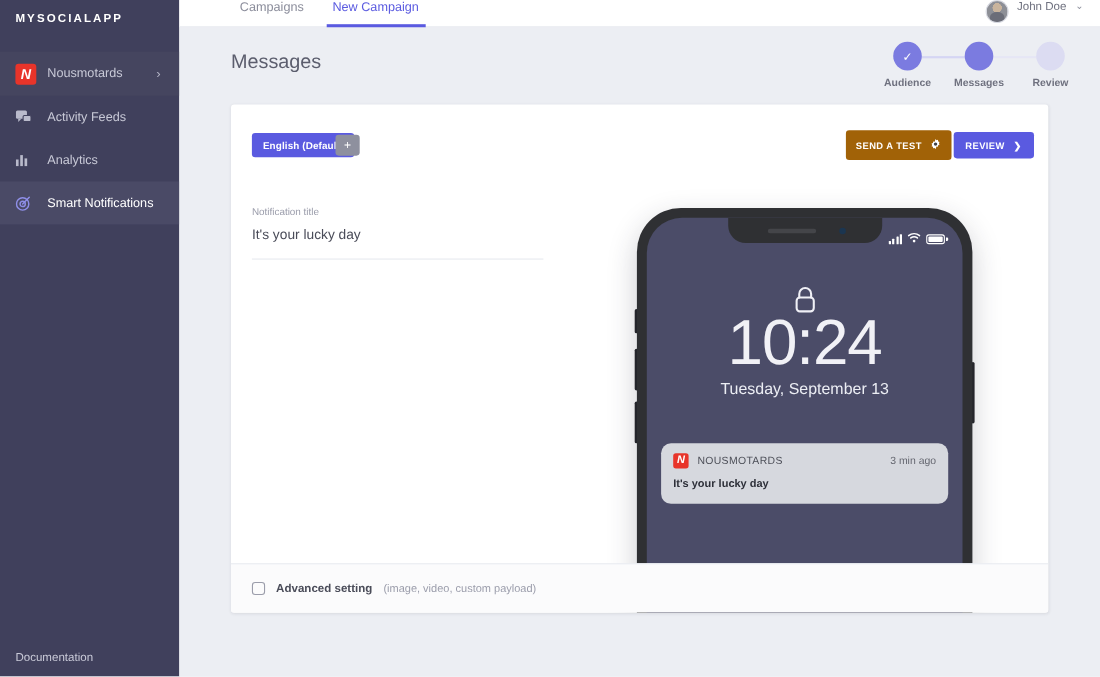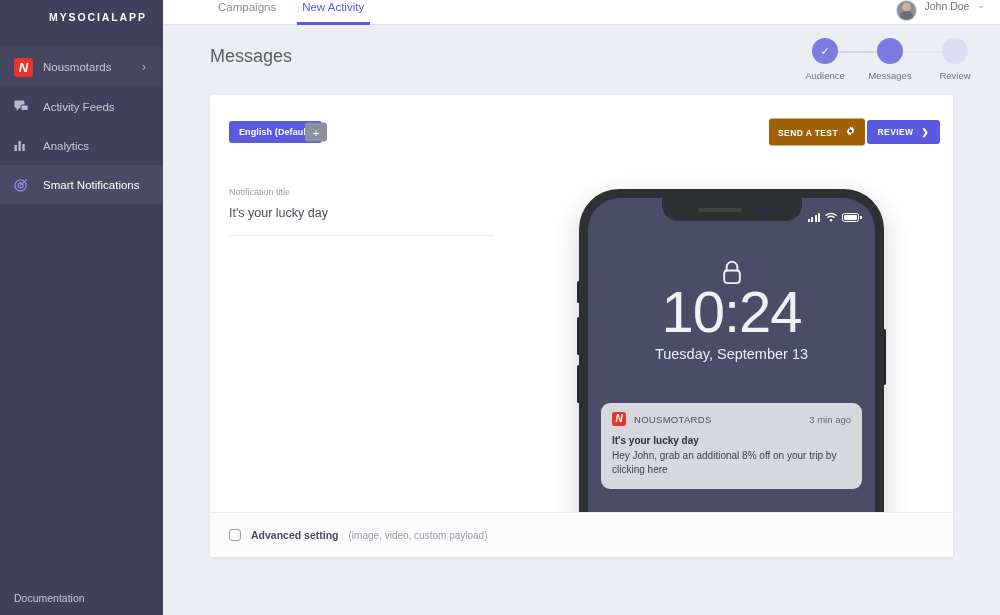--- a/index.html
+++ b/index.html
@@ -13,21 +13,21 @@
 
   
   .sidebar {
     position: absolute; left: 0; top: 0;
     width: 163px; height: 615px;
     background: #40405c;
     color: #cfd0dd;
   }
   .brand {
     font-size: 10.5px; font-weight: 700; letter-spacing: 1.9px;
-    color: #ffffff; padding: 11px 16px 0 14px; margin-left: 35px;
+    color: #ffffff; padding: 11px 16px 0 14px;
   }
   .nav { margin-top: 24px; }
   .nav-item {
     display: flex; align-items: center;
     height: 39px; padding-left: 14px;
     font-size: 11.5px; color: #c8c9d7;
     position: relative;
   }
   .nav-item.app-row { background: #45455f; height: 40px; }
   .nav-item.active { background: #4a4a66; color: #ffffff; }
@@ -101,21 +101,21 @@
   .step { position: absolute; top: 0; width: 62px; text-align: center; }
   .step.s1 { left: 6px; } .step.s2 { left: 71px; } .step.s3 { left: 136px; }
   .dot {
     width: 26px; height: 26px; border-radius: 50%; margin: 0 auto;
     display: flex; align-items: center; justify-content: center;
     font-size: 11px; color: #fff;
   }
   .dot.done { background: #7b7be0; }
   .dot.current { background: #7b7be0; }
   .dot.todo { background: #dcdcf2; }
-  .step-lbl { margin-top: 6px; font-size: 9.5px; color: #6f717f; }
+  .step-lbl { margin-top: 6px; font-size: 9.5px; color: #6f717f; font-weight: bold; }
 
   
   .card {
     position: absolute; left: 47px; top: 70px;
     width: 743px; height: 462px;
     background: #ffffff; border-radius: 3px;
     box-shadow: 0 1px 3px rgba(40,42,60,.10);
     overflow: hidden;
   }
   .card-tools { position: absolute; left: 0; top: 0; width: 100%; height: 60px; }
@@ -287,21 +287,21 @@
     </div>
 
     <div class="sidebar-bottom">
       <div class="sb-link">Documentation</div>
     </div>
   </div>
 
   <div class="topbar">
     <div class="tabs">
       <div class="tab">Campaigns</div>
-      <div class="tab active">New Activity</div>
+      <div class="tab active">New Campaign</div>
     </div>
     <div class="user">
       <div class="avatar"></div>
       <span class="user-name">John Doe</span>
       <span class="chev-down">⌄</span>
     </div>
   </div>
 
   <div class="page">
     <div class="page-title">Messages</div>
@@ -393,21 +393,20 @@
             <div class="clock">10:24</div>
             <div class="date">Tuesday, September 13</div>
 
             <div class="notif">
               <div class="notif-head">
                 <span class="notif-logo">N</span>
                 <span class="notif-app">NOUSMOTARDS</span>
                 <span class="notif-time">3 min ago</span>
               </div>
               <div class="notif-title">It's your lucky day</div>
-              <div class="notif-body">Hey John, grab an additional 8% off on your trip by clicking here</div>
             </div>
           </div>
         </div>
       </div>
 
       <div class="card-foot">
         <span class="cbx"></span>
         <span class="adv-strong">Advanced setting</span>
         <span class="adv-hint">(image, video, custom payload)</span>
       </div>

